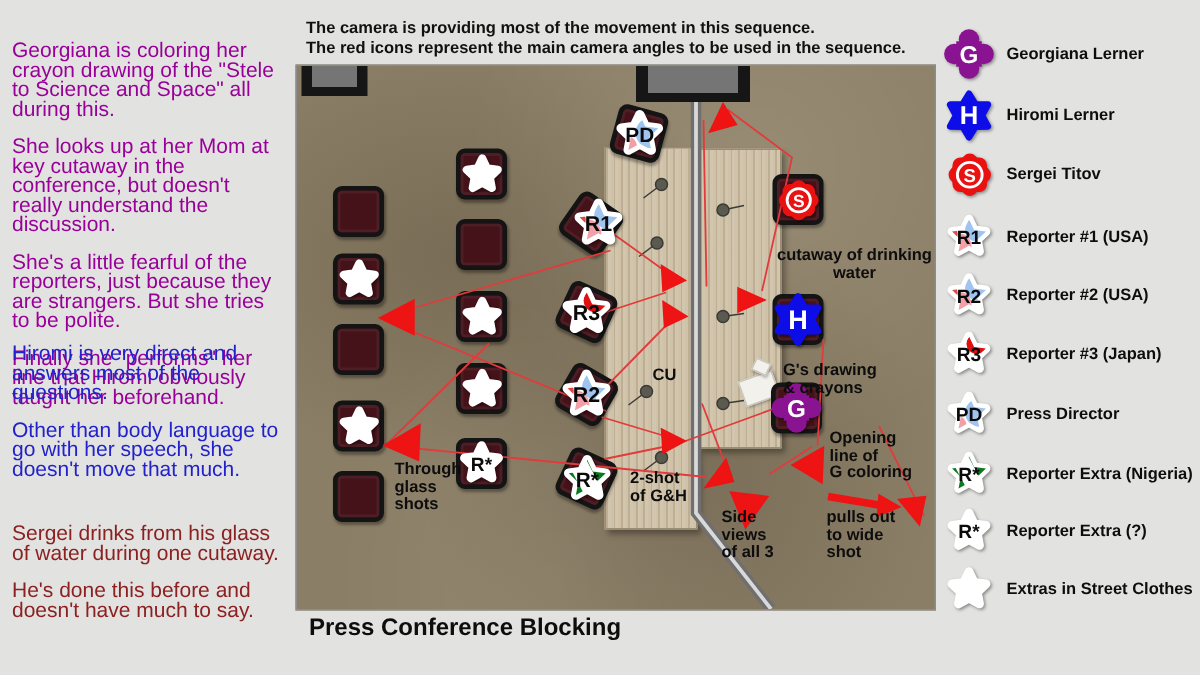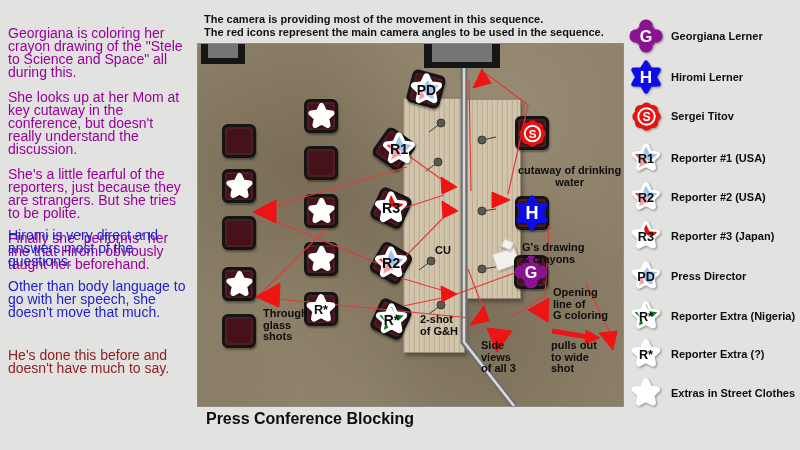--- a/index.html
+++ b/index.html
@@ -48,20 +48,21 @@
     <p>Georgiana is coloring her crayon drawing of the "Stele to Science and Space" all during this.</p>
     <p>She looks up at her Mom at key cutaway in the conference, but doesn't really understand the discussion.</p>
     <p>She's a little fearful of the reporters, just because they are strangers. But she tries to be polite.</p>
     <p>Finally she "performs" her line that Hiromi obviously taught her beforehand.</p>
   </div>
 <div id="note-hiromi" class="notes" style="color: rgb(34, 34, 204);">
     <p>Hiromi is very direct and answers most of the questions.</p>
     <p>Other than body language to go with her speech, she doesn't move that much.</p>
   </div>
 <div id="note-sergei" class="notes" style="color: rgb(139, 33, 33);">
+    <p>Sergei drinks from his glass of water during one cutaway.</p>
     <p>He's done this before and doesn't have much to say.</p>
   </div>
 
 <div id="map">
   <div class="door" style="left:3px;top:0;width:44px;height:20px;">
     <div class="panel" style="left:7px;width:30px;height:14px;"></div>
   </div>
   <div class="door" style="left:226px;top:0;width:76px;height:24px;">
     <div class="panel" style="left:8px;width:60px;height:18px;"></div>
   </div>

